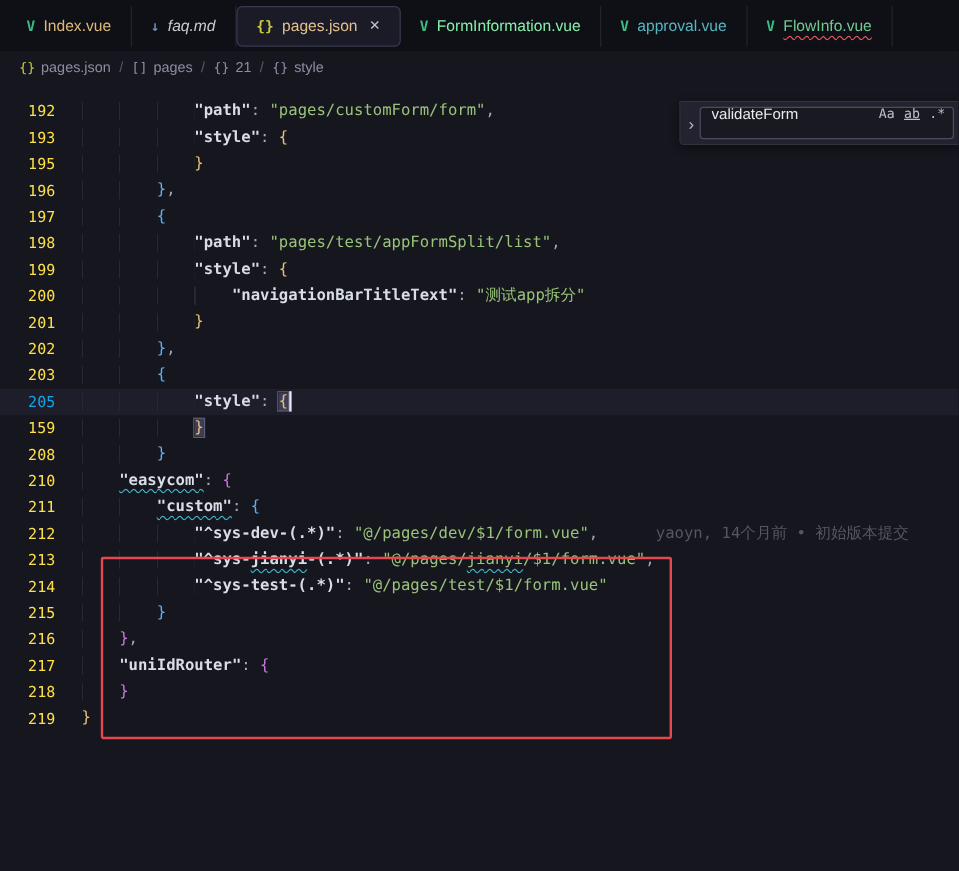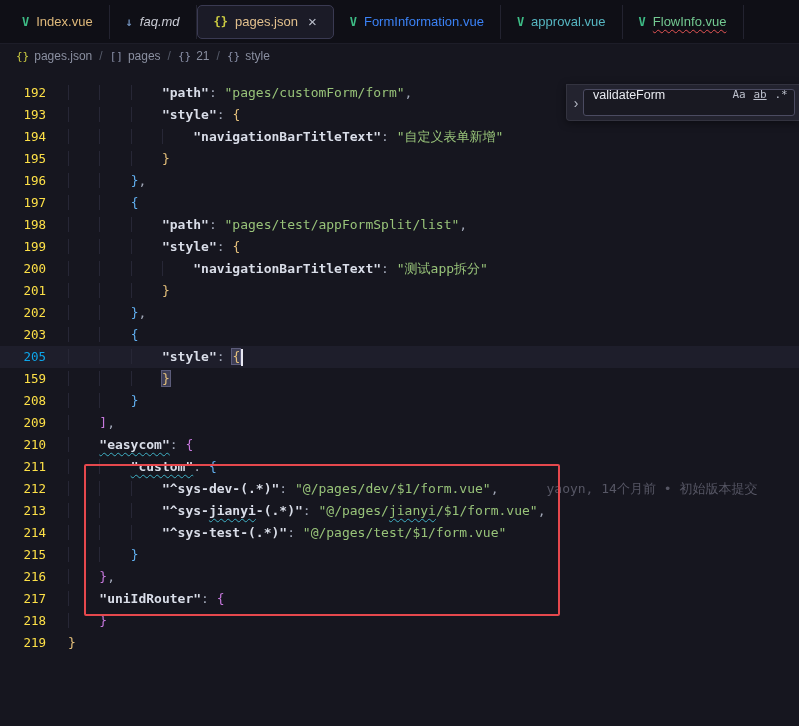--- a/index.html
+++ b/index.html
@@ -77,21 +77,21 @@
         <span class="tab-icon" style="color: rgb(109, 139, 181);">↓</span>
         <span class="tab-label italic" style="color: rgb(201, 203, 212);">faq.md</span>
       </div>
       <div class="tab active">
         <span class="tab-icon" style="color: rgb(203, 203, 65);">{}</span>
         <span class="tab-label" style="color: rgb(226, 192, 141);">pages.json</span>
         <span class="tab-close">×</span>
       </div>
       <div class="tab">
         <span class="tab-icon" style="color: rgb(61, 187, 133);">V</span>
-        <span class="tab-label" style="color: #3b82f6;">FormInformation.vue</span>
+        <span class="tab-label" style="color: #86efac;">FormInformation.vue</span>
       </div>
       <div class="tab">
         <span class="tab-icon" style="color: rgb(61, 187, 133);">V</span>
         <span class="tab-label" style="color: rgb(86, 182, 194);">approval.vue</span>
       </div>
       <div class="tab">
         <span class="tab-icon" style="color: rgb(61, 187, 133);">V</span>
         <span class="tab-label err-squiggle" style="color: rgb(115, 201, 145);">FlowInfo.vue</span>
       </div>
     </div>
@@ -120,24 +120,20 @@
 
   <div class="editor">
     <div id="lines">
         <div class="line">
           <span class="ln">192</span>
           <span class="code"><span class="t-ws">            </span><span class="t-key">"path"</span><span class="t-pun">: </span><span class="t-str">"pages/customForm/form"</span><span class="t-pun">,</span></span>
         </div>
         <div class="line">
           <span class="ln">193</span>
           <span class="code"><span class="t-ws">            </span><span class="t-key">"style"</span><span class="t-pun">: </span><span class="t-bg">{</span></span>
-        </div>
-        <div class="line">
-          <span class="ln">194</span>
-          <span class="code"><span class="t-ws">                </span><span class="t-key">"navigationBarTitleText"</span><span class="t-pun">: </span><span class="t-str">"自定义表单新增"</span></span>
         </div>
         <div class="line">
           <span class="ln">195</span>
           <span class="code"><span class="t-ws">            </span><span class="t-bg">}</span></span>
         </div>
         <div class="line">
           <span class="ln">196</span>
           <span class="code"><span class="t-ws">        </span><span class="t-bb">}</span><span class="t-pun">,</span></span>
         </div>
         <div class="line">
@@ -172,24 +168,20 @@
           <span class="ln">205</span>
           <span class="code"><span class="t-ws">            </span><span class="t-key">"style"</span><span class="t-pun">: </span><span class="t-bg t-match">{</span><span class="t-caret"></span></span>
         </div>
         <div class="line">
           <span class="ln">159</span>
           <span class="code"><span class="t-ws">            </span><span class="t-bg t-match">}</span></span>
         </div>
         <div class="line">
           <span class="ln">208</span>
           <span class="code"><span class="t-ws">        </span><span class="t-bb">}</span></span>
-        </div>
-        <div class="line">
-          <span class="ln">209</span>
-          <span class="code"><span class="t-ws">    </span><span class="t-bp">]</span><span class="t-pun">,</span></span>
         </div>
         <div class="line">
           <span class="ln">210</span>
           <span class="code"><span class="t-ws">    </span><span class="t-key t-wavy">"easycom"</span><span class="t-pun">: </span><span class="t-bp">{</span></span>
         </div>
         <div class="line">
           <span class="ln">211</span>
           <span class="code"><span class="t-ws">        </span><span class="t-key t-wavy">"custom"</span><span class="t-pun">: </span><span class="t-bb">{</span></span>
         </div>
         <div class="line">

